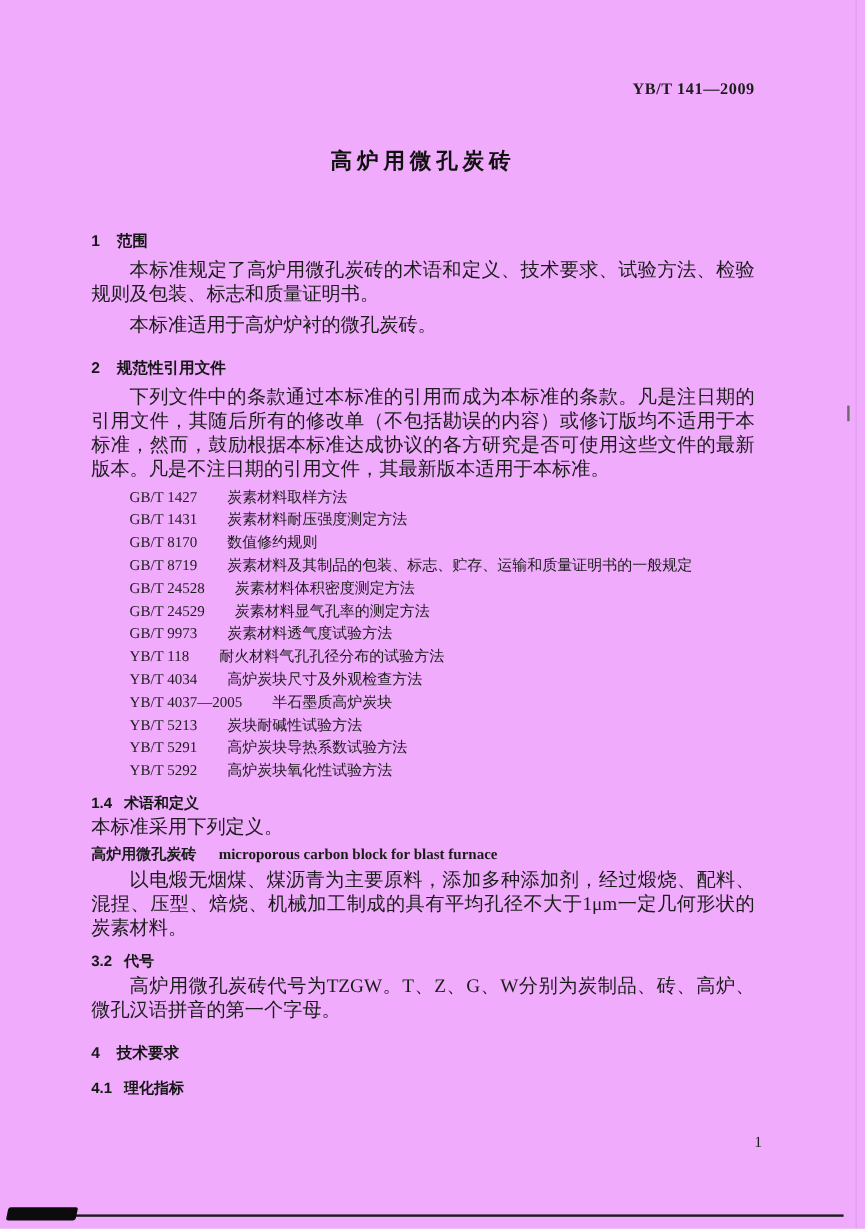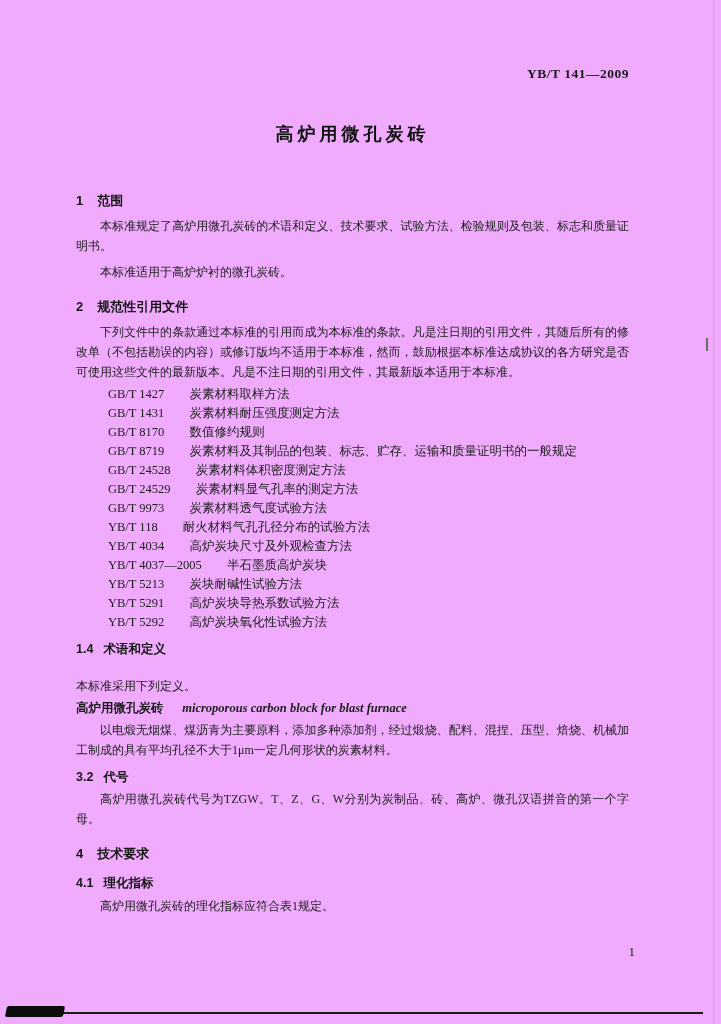--- a/index.html
+++ b/index.html
@@ -52,21 +52,21 @@
     margin: 9px 0 0 0;
     font-family: "Liberation Sans", "DejaVu Sans", sans-serif;
     font-weight: bold;
     font-size: 12.5px;
     color: #161616;
   }
   h3.sub .sub-num { margin-right: 10px; }
   
   p.body-text {
     margin: 6px 0 0 0;
-    font-size: 12px;
+    font-size: 16px;
     line-height: 20px;
     text-align: justify;
     text-indent: 2em;
   }
   p.no-indent { text-indent: 0; }
   
   ul.refs {
     list-style: none;
     margin: 3px 0 0 0;
     padding: 0 0 0 2em;
@@ -84,21 +84,20 @@
     text-indent: 0;
   }
   .term-zh {
     font-family: "Liberation Sans", "DejaVu Sans", sans-serif;
     font-weight: bold;
     margin-right: 1.5em;
   }
   .term-en {
     font-family: "Liberation Serif", serif;
     font-weight: bold;
-    font-style: italic;
   }
   
   .page-number {
     position: absolute;
     right: 86px;
     bottom: 64px;
     font-size: 13px;
     color: #222;
   }
   
@@ -170,38 +169,37 @@
     <li><span class="ref-code">YB/T 4037—2005</span><span>半石墨质高炉炭块</span></li>
     <li><span class="ref-code">YB/T 5213</span><span>炭块耐碱性试验方法</span></li>
     <li><span class="ref-code">YB/T 5291</span><span>高炉炭块导热系数试验方法</span></li>
     <li><span class="ref-code">YB/T 5292</span><span>高炉炭块氧化性试验方法</span></li>
   </ul>
 
 
   <h3 class="sub">
     <span class="sub-num">1.4</span><span>术语和定义</span>
   </h3>
-  <p class="body-text no-indent" style="margin-top:18px;">本标准采用下列定义。</p>
+  <p class="body-text no-indent" style="margin-top:2px;">本标准采用下列定义。</p>
   <p class="term-line">
     <span class="term-zh">高炉用微孔炭砖</span><span class="term-en">microporous carbon block for blast furnace</span>
   </p>
   <p class="body-text" style="margin-top:2px;">以电煅无烟煤、煤沥青为主要原料，添加多种添加剂，经过煅烧、配料、混捏、压型、焙烧、机械加工制成的具有平均孔径不大于1μm一定几何形状的炭素材料。</p>
 
   <h3 class="sub">
     <span class="sub-num">3.2</span><span>代号</span>
   </h3>
   <p class="body-text" style="margin-top:3px;">高炉用微孔炭砖代号为TZGW。T、Z、G、W分别为炭制品、砖、高炉、微孔汉语拼音的第一个字母。</p>
 
   <h2 class="sec tight">
     <span class="sec-num">4</span><span>技术要求</span>
   </h2>
   <h3 class="sub" style="margin-top:12px;">
     <span class="sub-num">4.1</span><span>理化指标</span>
   </h3>
-  <p class="body-text" style="margin-top:4px;">高炉用微孔炭砖的理化指标应符合表1规定。</p>
 
   <div class="page-number">1</div>
 
   <div class="scan-edge-right"></div>
   <div class="scan-tick-right"></div>
   <div class="scan-line-bottom"></div>
   <div class="scan-mark-bottom-left"></div>
 
 </div>
 

